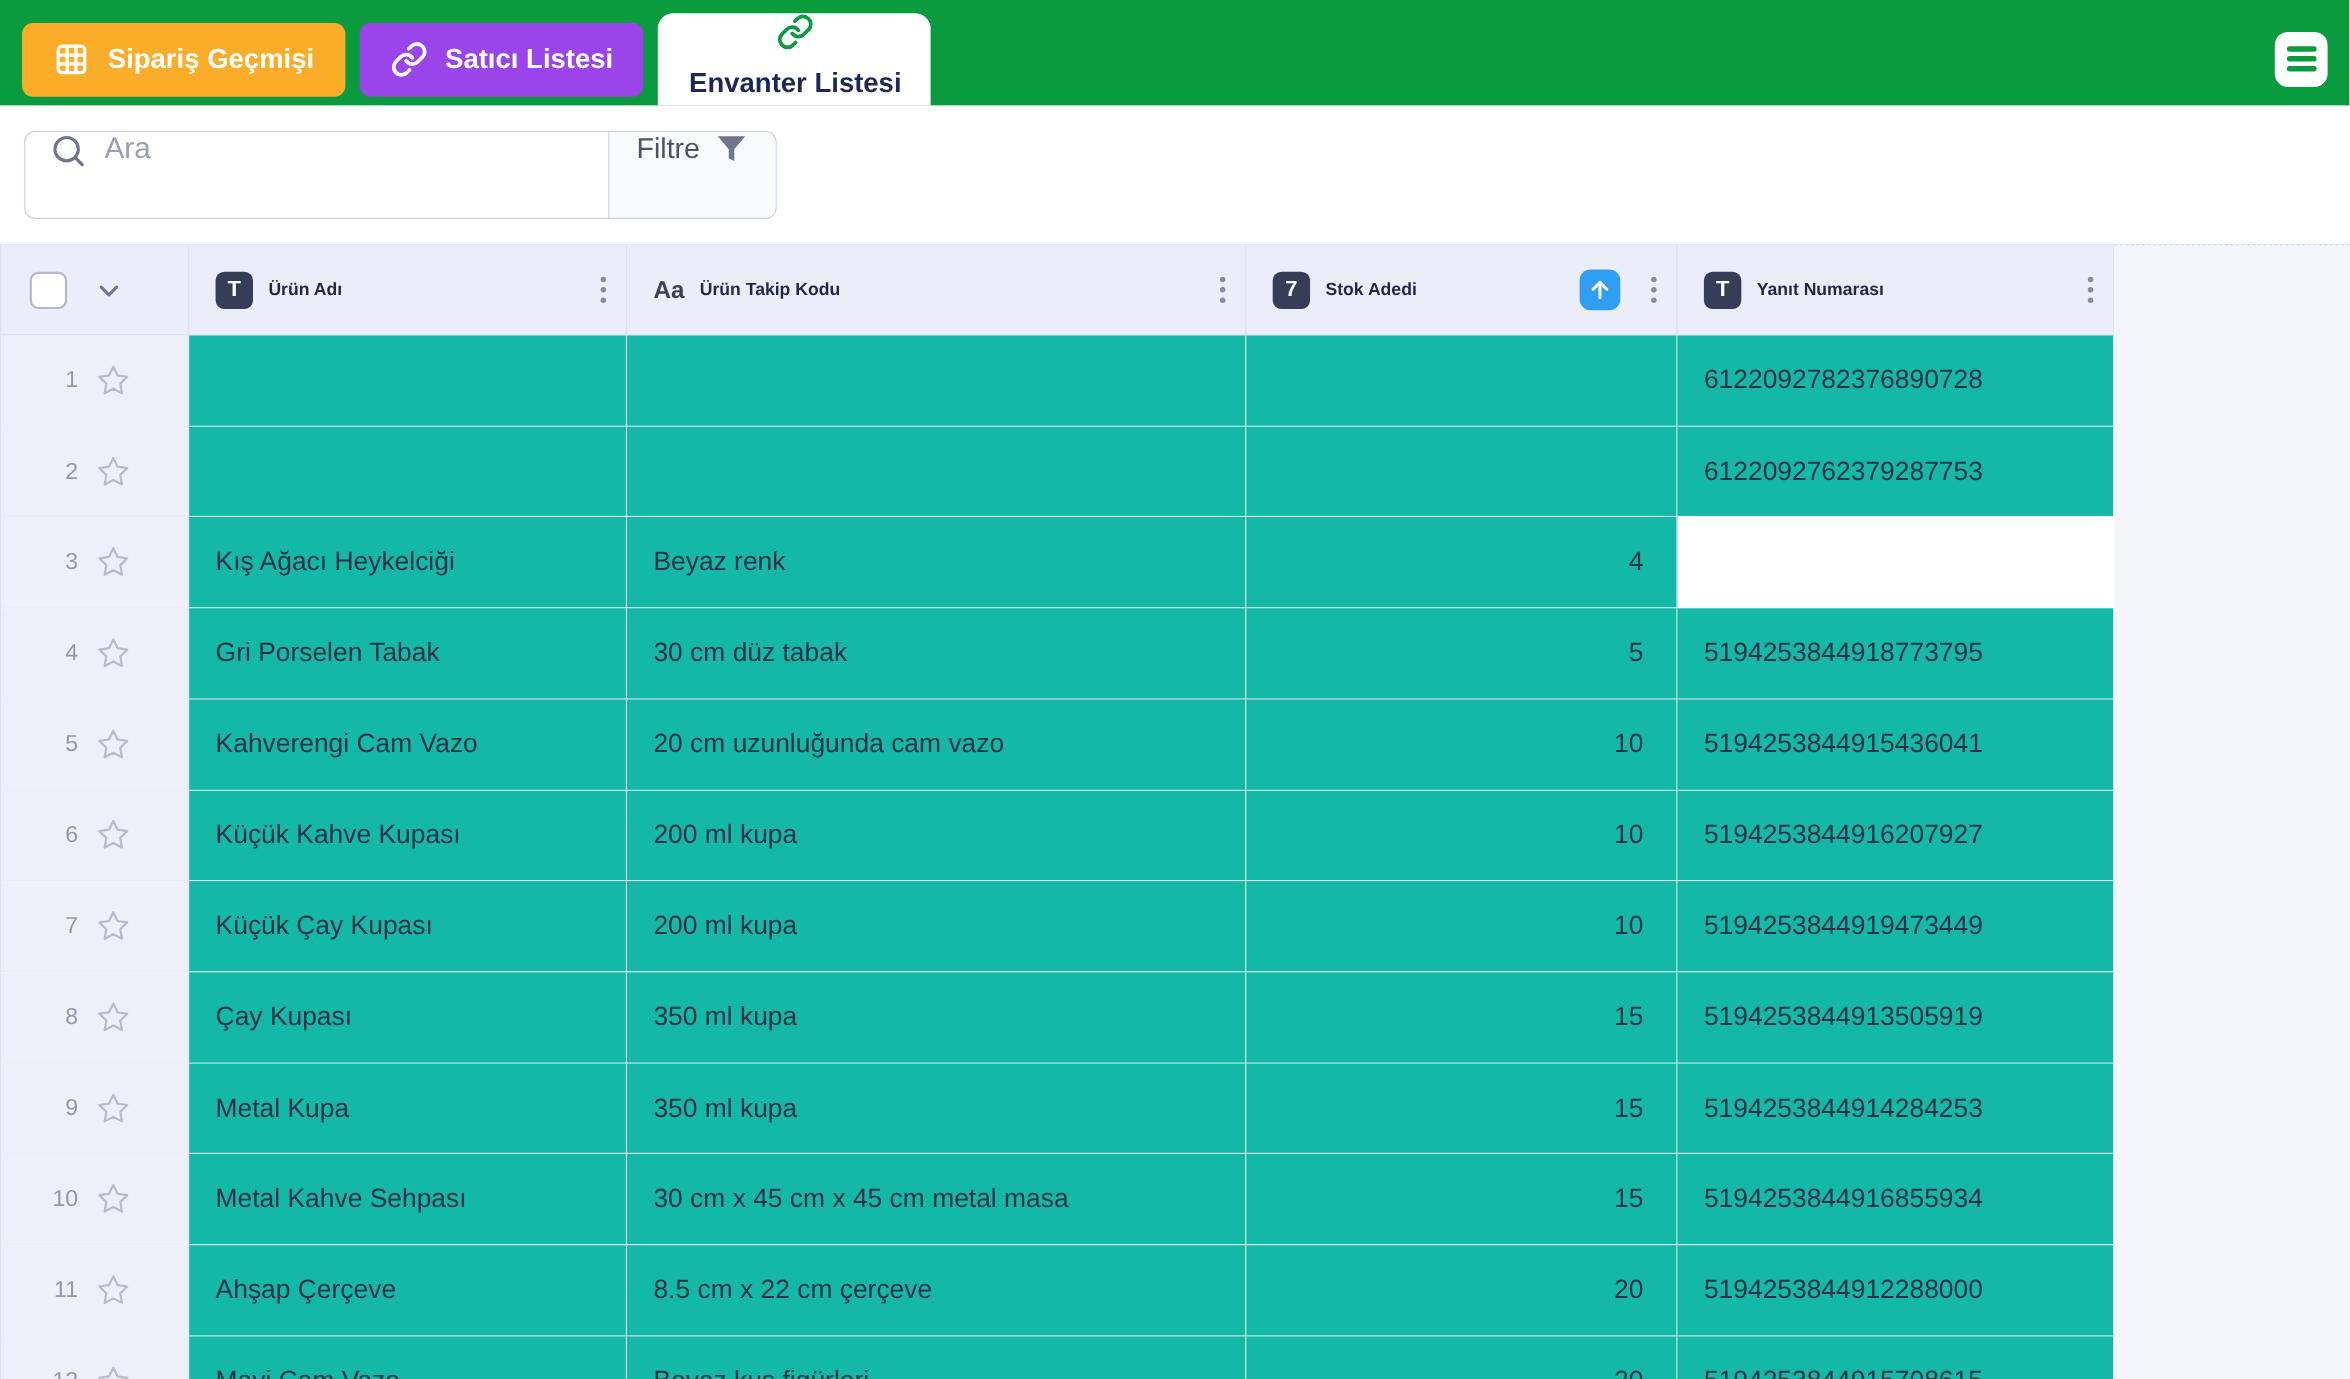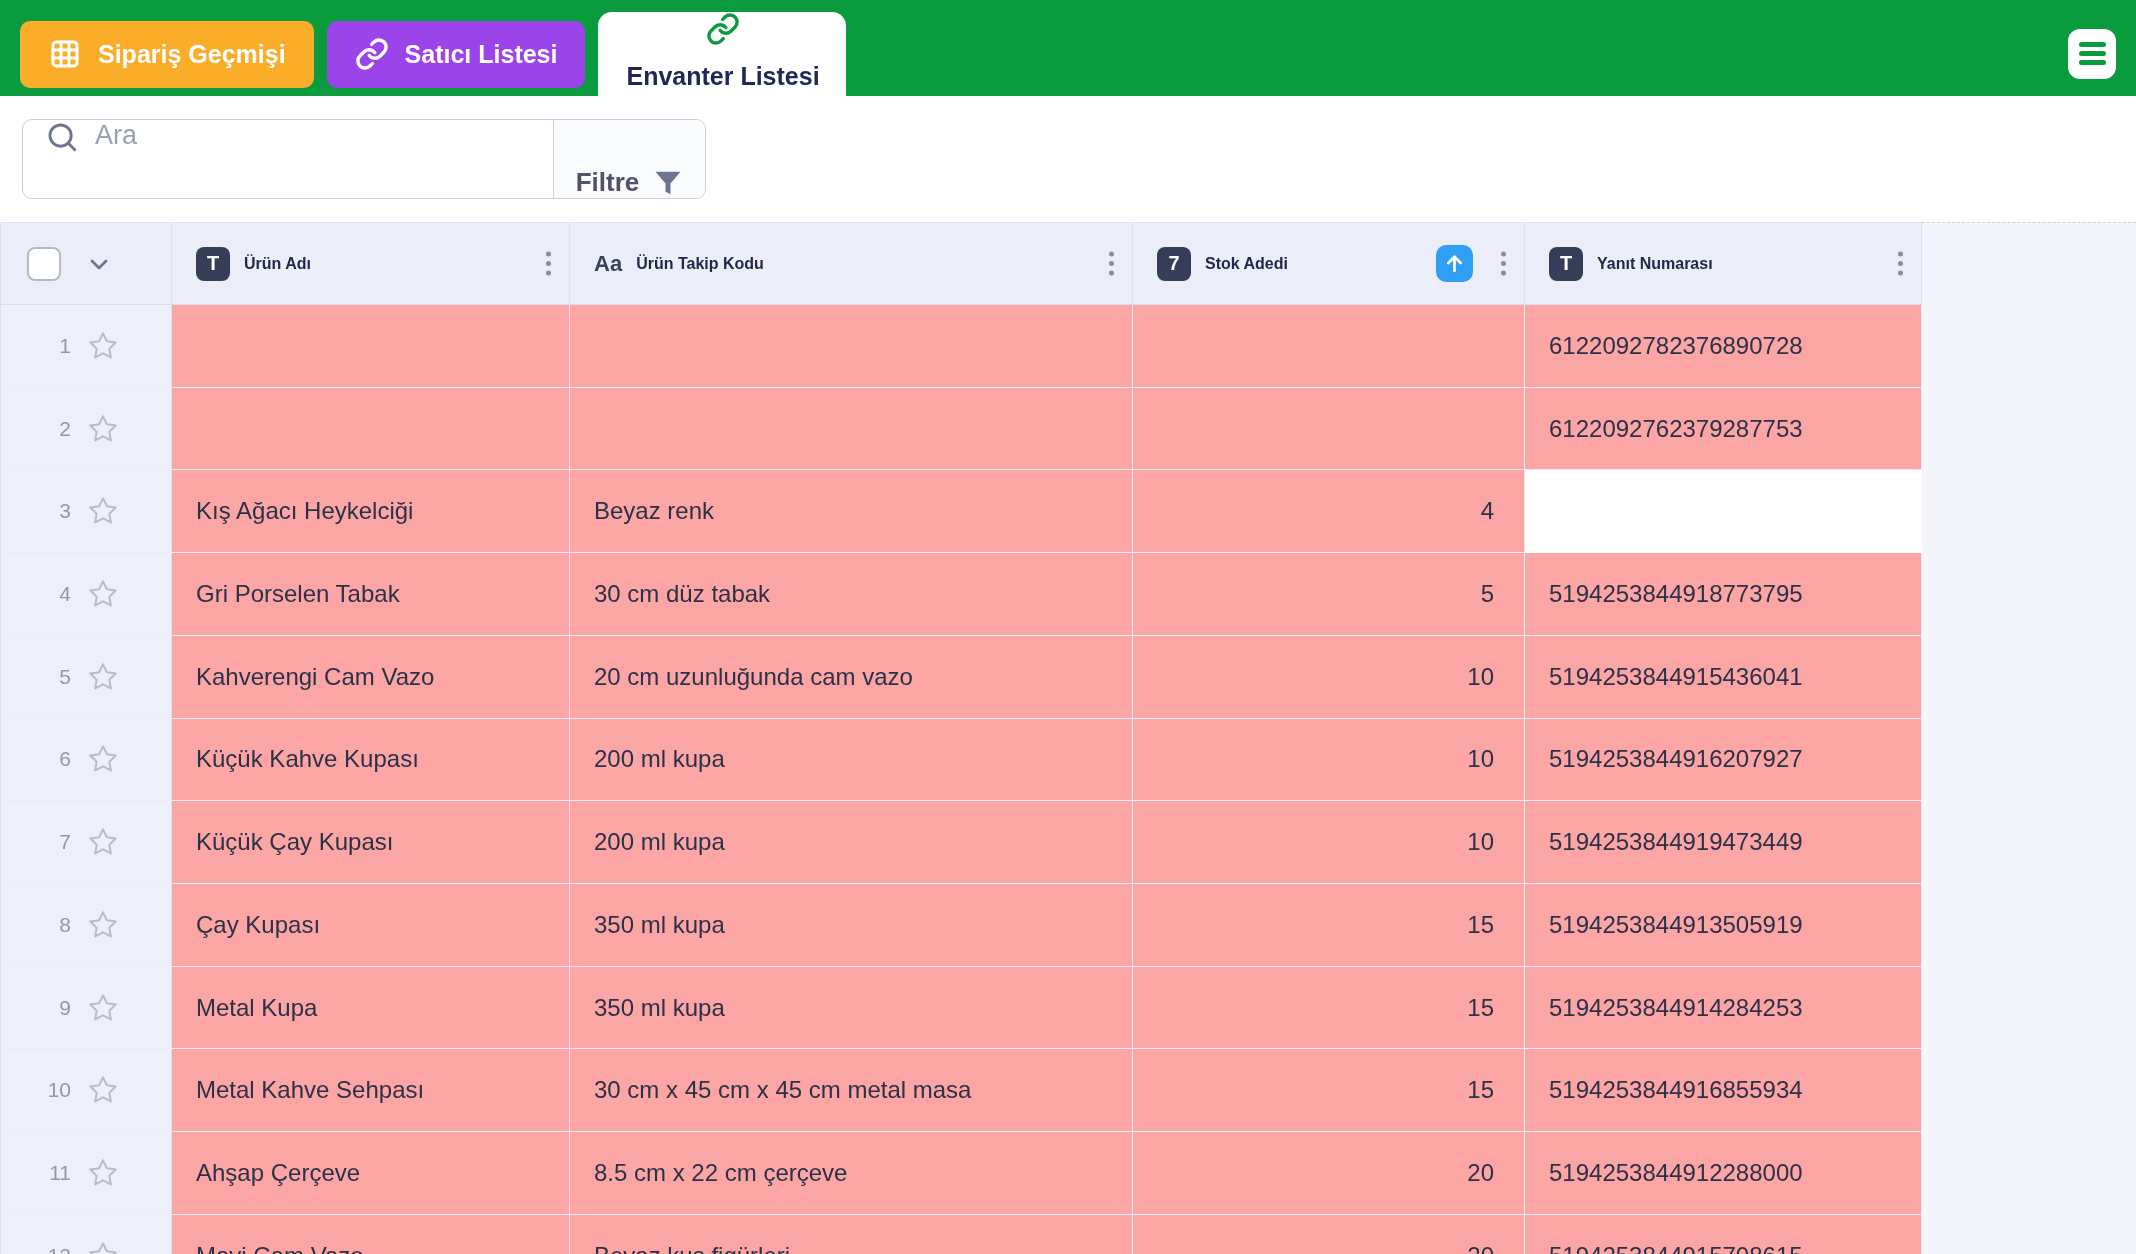--- a/index.html
+++ b/index.html
@@ -34,21 +34,21 @@
 
   
   .toolbar{height:126px;display:flex;align-items:center;padding-left:22px;background:#fff;}
   .searchbox{width:684px;height:80px;border:1.5px solid #c9cede;border-radius:10px;
     display:flex;align-items:stretch;overflow:hidden;background:#fff;}
   .search-left{flex:1;display:flex;align-items:flex-start;gap:16px;padding-left:22px;}
   .search-left input{border:none;outline:none;flex:1;font-size:27px;color:var(--cell-text);
     font-family:"Liberation Sans",sans-serif;background:transparent;min-width:0;}
   .search-left input::placeholder{color:#9aa0b2;}
   .filter-btn{width:152px;border-left:1.5px solid #c9cede;background:#fafbfd;display:flex;
-    align-items:flex-end;justify-content:center;gap:14px;font-size:26px;color:#4d5469;cursor:pointer;font-weight:bold;}
+    align-items:flex-start;justify-content:center;gap:14px;font-size:26px;color:#4d5469;cursor:pointer;}
 
   
   .grid-wrap{display:flex;height:1032px;align-items:stretch;}
   .table{width:1922px;flex:0 0 1922px;}
   .c0{width:172px;flex:0 0 172px;} .c1{width:398px;flex:0 0 398px;}
   .c2{width:563px;flex:0 0 563px;} .c3{width:392px;flex:0 0 392px;}
   .c4{width:397px;flex:0 0 397px;}
 
   .thead{display:flex;height:83px;background:var(--hdr-bg);
     border-top:1px solid #e0e4f0;border-bottom:1px solid #d9deec;}
@@ -58,21 +58,21 @@
   .h-label{font-size:16px;font-weight:700;color:#222947;white-space:nowrap;}
   .flex-sp{flex:1;}
   .type-box{width:34px;height:34px;border-radius:8px;background:#363d56;color:#fff;
     font-weight:700;font-size:20px;display:flex;align-items:center;justify-content:center;flex:0 0 34px;}
   .type-aa{font-size:22px;font-weight:700;color:#3b4258;}
   .checkbox{width:34px;height:34px;border:2.5px solid #b4b8c8;border-radius:8px;background:#fff;cursor:pointer;}
   .sort-btn{width:37px;height:37px;border-radius:10px;background:var(--sort-blue);border:none;
     display:flex;align-items:center;justify-content:center;cursor:pointer;margin-right:14px;}
 
   .tbody .trow{display:flex;height:82.72px;}
-  .cell{display:flex;align-items:center;background:#fca5a5;font-size:24px;color:var(--cell-text);
+  .cell{display:flex;align-items:center;background:#14b8a6;font-size:24px;color:var(--cell-text);
     border-right:1px solid var(--border-light);border-bottom:1px solid var(--border-light);white-space:nowrap;overflow:hidden;}
   .cell.sel{background:var(--selcol-bg);border-right:1px solid var(--border-strong);
     border-left:1px solid var(--border-strong);padding-left:26px;}
   .rnum{width:44px;text-align:right;font-size:21px;color:#9397a9;}
   .star{margin-left:16px;display:flex;cursor:pointer;}
   .c-name,.c-code,.c-resp{padding-left:24px;}
   .c-stock{justify-content:flex-end;padding-right:30px;}
 
   .right-empty{flex:1;background:var(--right-bg);border-top:1px dashed #c9cede;}
 </style>

